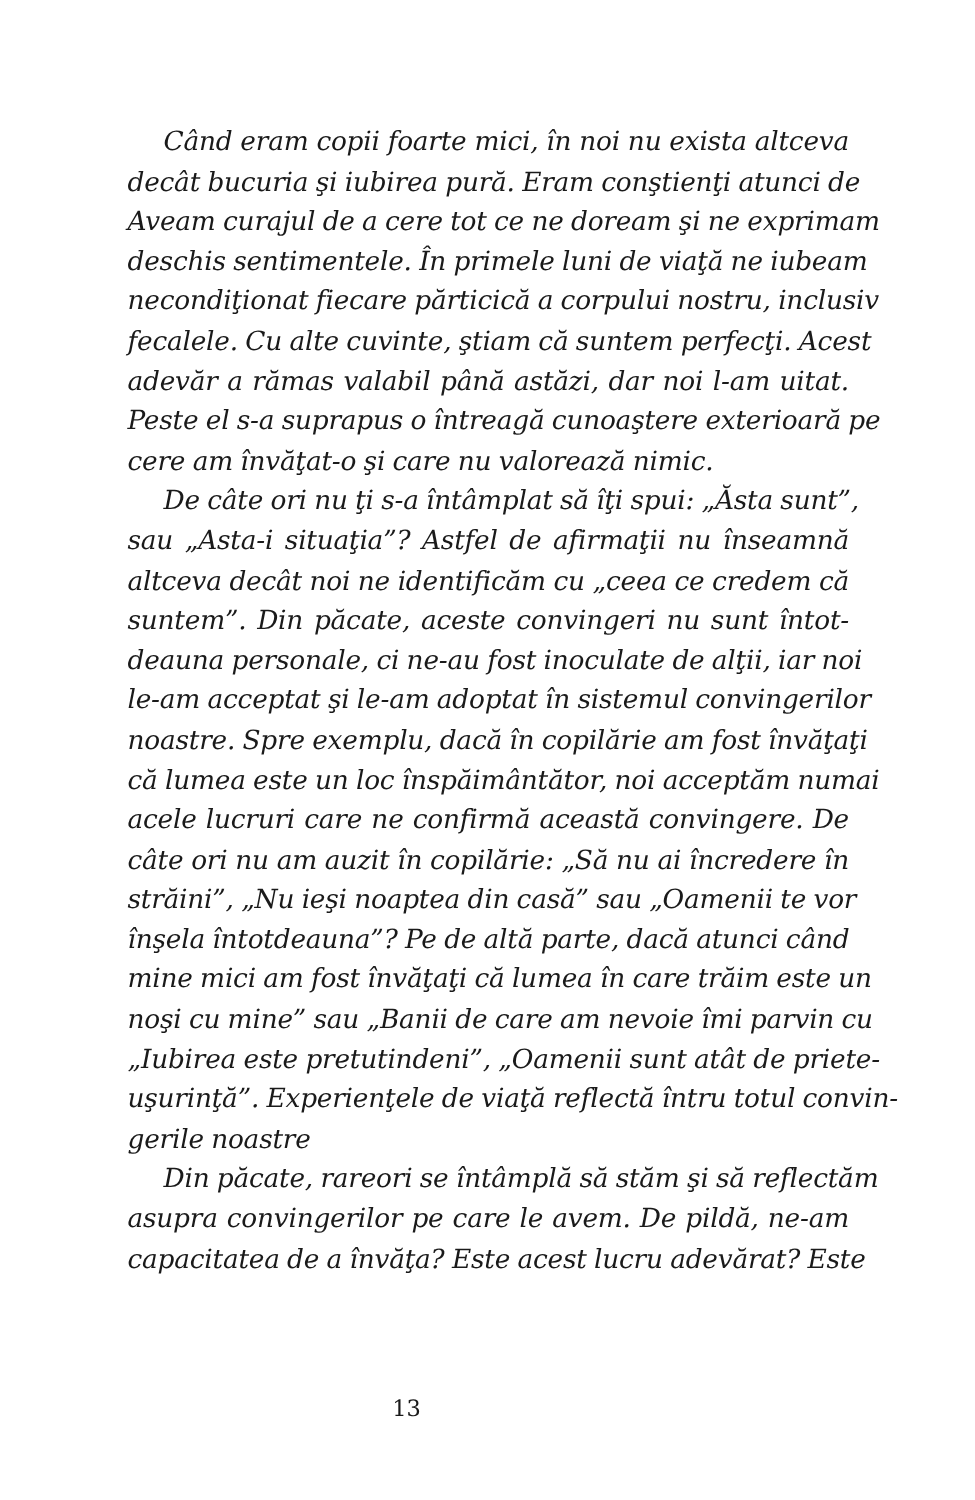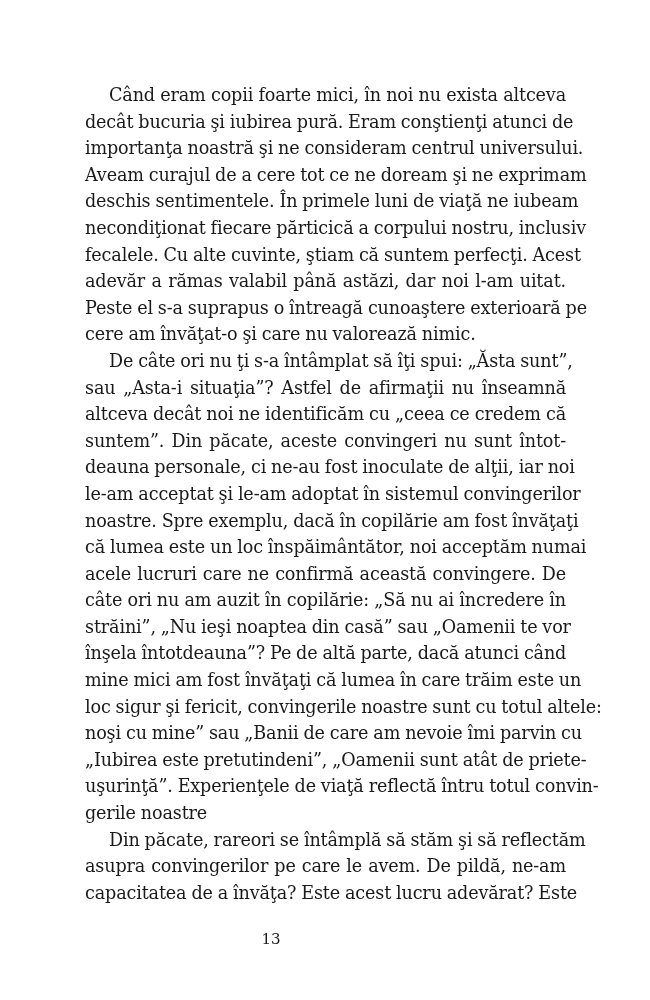--- a/index.html
+++ b/index.html
@@ -31,20 +31,21 @@
   }
   .line {
     display: block;
     height: 26.6px;
     line-height: 26.6px;
     white-space: nowrap;
     text-align: justify;
     text-align-last: justify;
     word-spacing: -0.5px;
     letter-spacing: -0.15px;
+    font-style: italic;
   }
   .line.indent {
     padding-left: 24px;
   }
   .line.last {
     text-align-last: left;
   }
   .page-number {
     position: absolute;
     left: 0;
@@ -58,21 +59,20 @@
 </style>
 </head>
 <body>
 
 <div class="page">
   <div class="text-block">
 
     <div>
       <span class="line indent">Când eram copii foarte mici, în noi nu exista altceva</span>
       <span class="line">decât bucuria şi iubirea pură. Eram conştienţi atunci de</span>
-      <span class="line">importanţa noastră şi ne consideram centrul universului.</span>
       <span class="line">Aveam curajul de a cere tot ce ne doream şi ne exprimam</span>
       <span class="line">deschis sentimentele. În primele luni de viaţă ne iubeam</span>
       <span class="line">necondiţionat fiecare părticică a corpului nostru, inclusiv</span>
       <span class="line">fecalele. Cu alte cuvinte, ştiam că suntem perfecţi. Acest</span>
       <span class="line">adevăr a rămas valabil până astăzi, dar noi l-am uitat.</span>
       <span class="line">Peste el s-a suprapus o întreagă cunoaştere exterioară pe</span>
       <span class="line last">cere am învăţat-o şi care nu valorează nimic.</span>
     </div>
 
     <div>
@@ -82,21 +82,20 @@
       <span class="line">suntem”. Din păcate, aceste convingeri nu sunt întot-</span>
       <span class="line">deauna personale, ci ne-au fost inoculate de alţii, iar noi</span>
       <span class="line">le-am acceptat şi le-am adoptat în sistemul convingerilor</span>
       <span class="line">noastre. Spre exemplu, dacă în copilărie am fost învăţaţi</span>
       <span class="line">că lumea este un loc înspăimântător, noi acceptăm numai</span>
       <span class="line">acele lucruri care ne confirmă această convingere. De</span>
       <span class="line">câte ori nu am auzit în copilărie: „Să nu ai încredere în</span>
       <span class="line">străini”, „Nu ieşi noaptea din casă” sau „Oamenii te vor</span>
       <span class="line">înşela întotdeauna”? Pe de altă parte, dacă atunci când</span>
       <span class="line">mine mici am fost învăţaţi că lumea în care trăim este un</span>
-      <span class="line">loc sigur şi fericit, convingerile noastre sunt cu totul altele:</span>
       <span class="line">noşi cu mine” sau „Banii de care am nevoie îmi parvin cu</span>
       <span class="line">„Iubirea este pretutindeni”, „Oamenii sunt atât de priete-</span>
       <span class="line">uşurinţă”. Experienţele de viaţă reflectă întru totul convin-</span>
       <span class="line last">gerile noastre</span>
     </div>
 
     <div>
       <span class="line indent">Din păcate, rareori se întâmplă să stăm şi să reflectăm</span>
       <span class="line">asupra convingerilor pe care le avem. De pildă, ne-am</span>
       <span class="line">capacitatea de a învăţa? Este acest lucru adevărat? Este</span>

